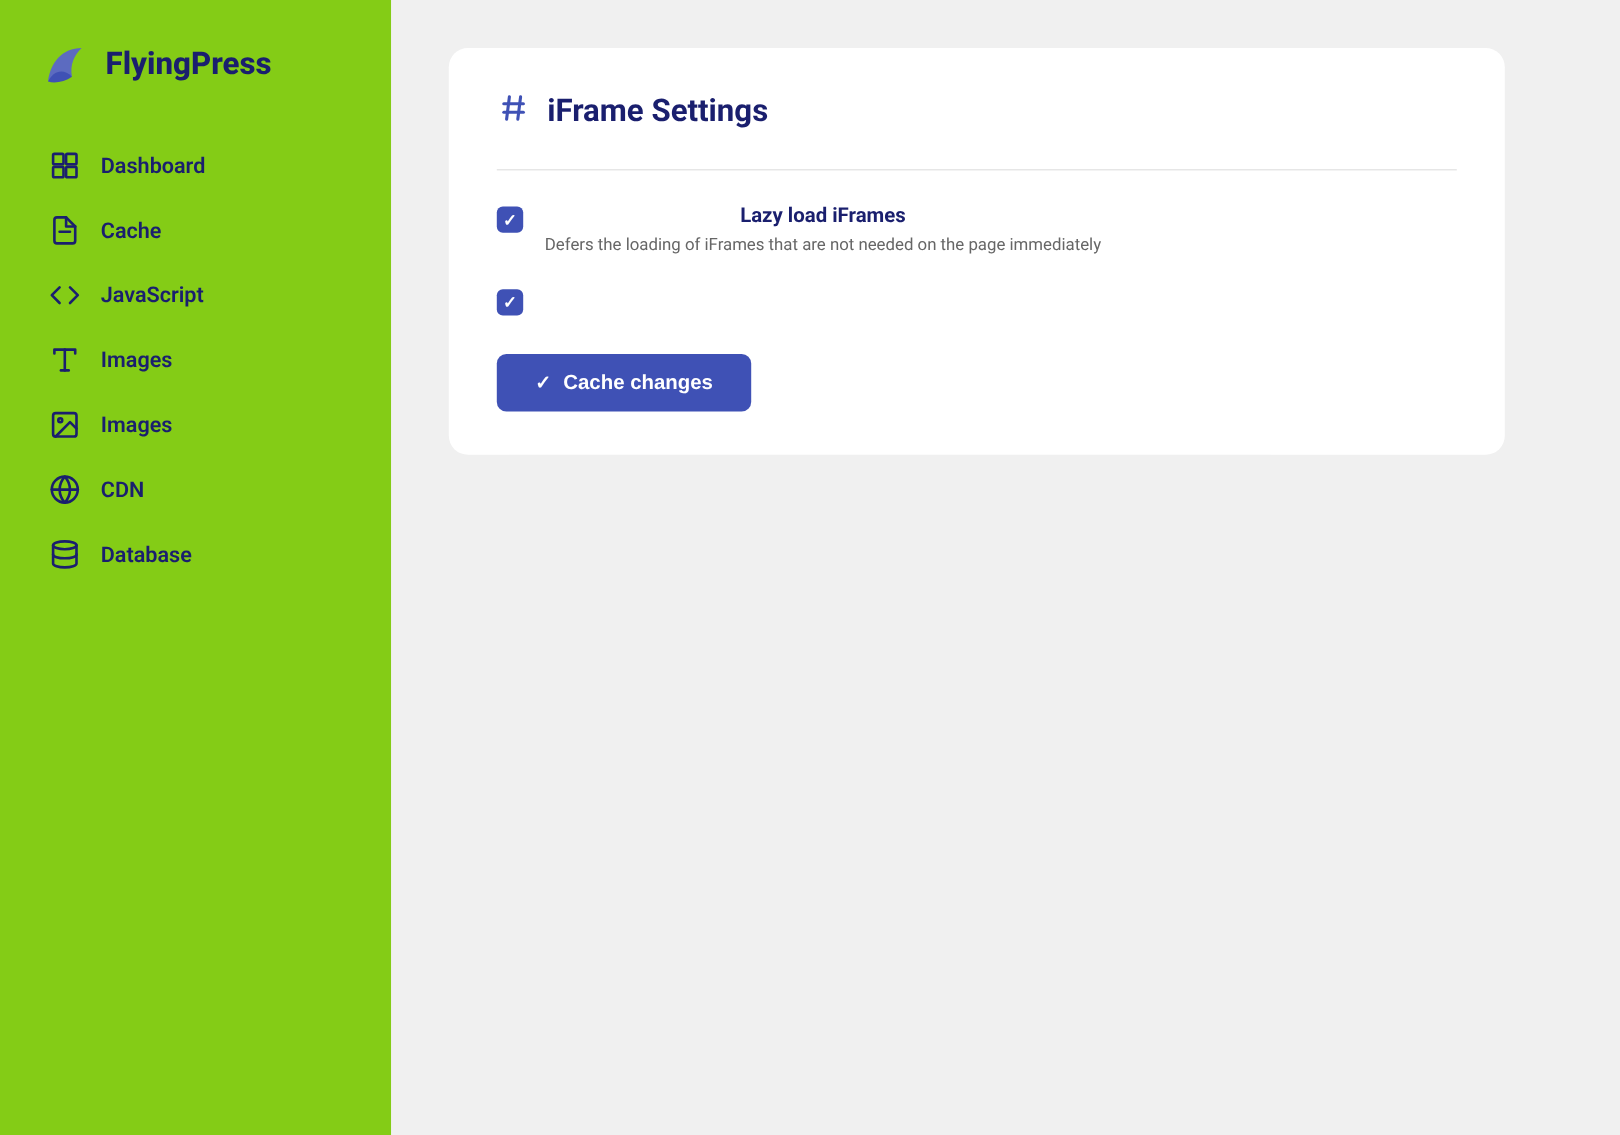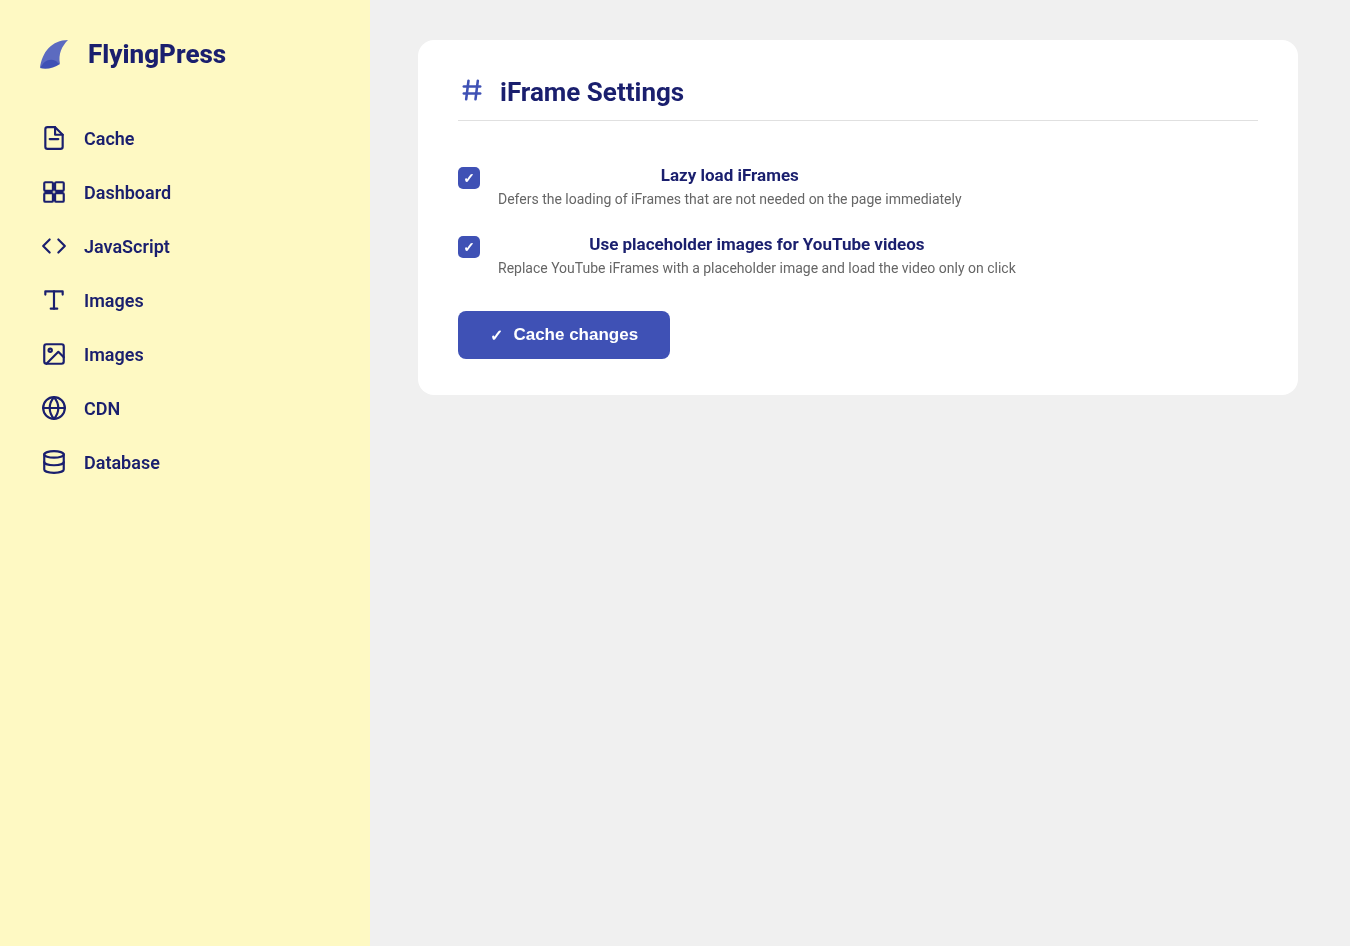--- a/index.html
+++ b/index.html
@@ -10,22 +10,22 @@
 
     body {
       font-family: -apple-system, BlinkMacSystemFont, 'Segoe UI', Roboto, sans-serif;
       background-color: #f0f0f0;
       display: flex;
       min-height: 946px;
       width: 1350px;
     }
 
     .sidebar {
-      width: 370px;
-      background: #fef9c3;
+      width: 326px;
+      background: #84cc16;
       padding: 32px 24px;
       flex-shrink: 0;
       display: flex;
       flex-direction: column;
       gap: 0;
     }
 
     .logo-area {
       display: flex;
       align-items: center;
@@ -91,22 +91,22 @@
       background: #ffffff;
       border-radius: 16px;
       padding: 36px 40px;
       max-width: 880px;
     }
 
     .card-title-row {
       display: flex;
       align-items: center;
       gap: 14px;
-      margin-bottom: 44px;
-      padding-bottom: 12px;
+      margin-bottom: 28px;
+      padding-bottom: 32px;
       border-bottom: 1px solid #e0e0e0;
     }
 
     .card-title-icon {
       color: #3f51b5;
       font-size: 26px;
       font-weight: 400;
       line-height: 1;
     }
 
@@ -212,38 +212,38 @@
       <path d="M8 36 C12 28, 20 24, 28 32 C22 36, 14 38, 8 36Z" fill="#3f51b5"></path>
     </svg>
     <span class="logo-text">FlyingPress</span>
   </div>
 
   <ul class="nav-list">
 
     <li class="nav-item">
       <span class="nav-icon">
         <svg class="icon-svg" viewBox="0 0 24 24">
-          <path d="M13 2H6a2 2 0 0 0-2 2v16a2 2 0 0 0 2 2h12a2 2 0 0 0 2-2V9z"></path>
-          <polyline points="13 2 13 9 20 9"></polyline>
-          <line x1="8" y1="13" x2="16" y2="13"></line>
-        </svg>
-      </span>
-      <span>Cache</span>
-    </li>
-
-    <li class="nav-item">
-      <span class="nav-icon">
-        <svg class="icon-svg" viewBox="0 0 24 24">
           <rect x="3" y="3" width="8" height="8" rx="1"></rect>
           <rect x="13" y="3" width="8" height="8" rx="1"></rect>
           <rect x="3" y="13" width="8" height="8" rx="1"></rect>
           <rect x="13" y="13" width="8" height="8" rx="1"></rect>
         </svg>
       </span>
       <span>Dashboard</span>
+    </li>
+
+    <li class="nav-item">
+      <span class="nav-icon">
+        <svg class="icon-svg" viewBox="0 0 24 24">
+          <path d="M13 2H6a2 2 0 0 0-2 2v16a2 2 0 0 0 2 2h12a2 2 0 0 0 2-2V9z"></path>
+          <polyline points="13 2 13 9 20 9"></polyline>
+          <line x1="8" y1="13" x2="16" y2="13"></line>
+        </svg>
+      </span>
+      <span>Cache</span>
     </li>
 
 
     <li class="nav-item">
       <span class="nav-icon">
         <svg class="icon-svg" viewBox="0 0 24 24">
           <polyline points="16 18 22 12 16 6"></polyline>
           <polyline points="8 6 2 12 8 18"></polyline>
         </svg>
       </span>
@@ -325,24 +325,20 @@
           <span class="setting-desc">Defers the loading of iFrames that are not needed on the page immediately</span>
         </div>
       </div>
 
       <div class="setting-row">
         <div class="checkbox-wrapper">
           <div class="checkbox-custom">
             <span class="checkmark">✓</span>
           </div>
         </div>
-        <div class="setting-text">
-          <span class="setting-label">Use placeholder images for YouTube videos</span>
-          <span class="setting-desc">Replace YouTube iFrames with a placeholder image and load the video only on click</span>
-        </div>
       </div>
 
     </div>
 
     <button class="save-button">
       <span class="check-icon">✓</span>
       <span>Cache changes</span>
     </button>
 
   </div>

